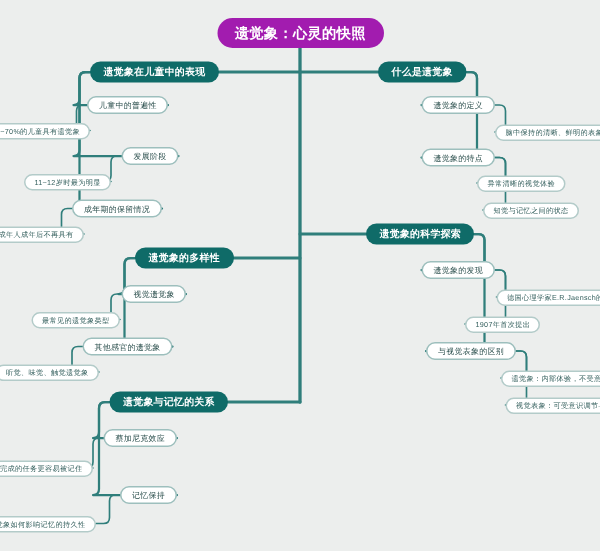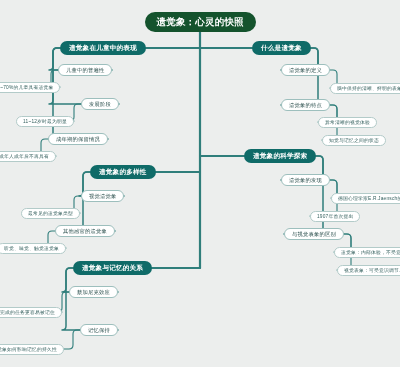--- a/index.html
+++ b/index.html
@@ -34,21 +34,21 @@
     box-sizing: border-box;
     display: flex;
     align-items: center;
     justify-content: center;
     white-space: nowrap;
     border-radius: 999px;
     letter-spacing: 0.2px;
   }
   
   .n-root {
-    background: #14532d;
+    background: #a21caf;
     color: #ffffff;
     font-size: 9.5px;
     font-weight: bold;
     height: 20px;
     padding: 0 12px;
     border-radius: 10px;
   }
   
   .n-l1 {
     background: #0f6b68;

